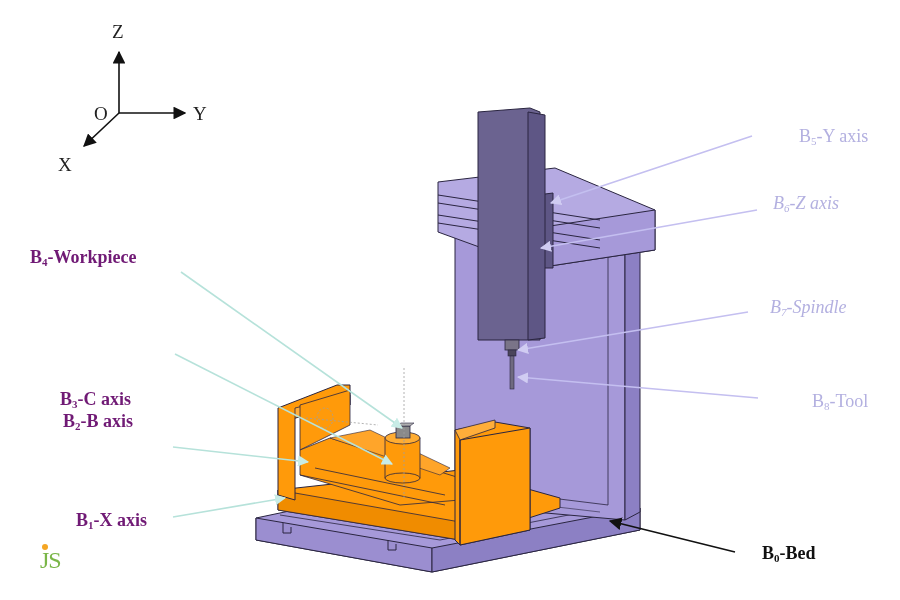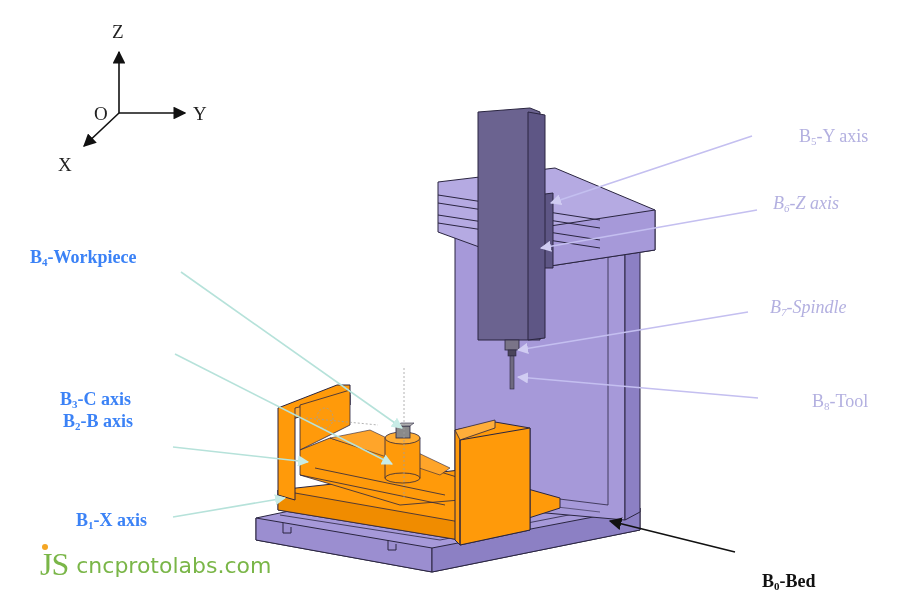--- a/index.html
+++ b/index.html
@@ -1,24 +1,24 @@
 <!DOCTYPE html>
 <html><head>
 <meta charset="utf-8">
 <style>
   html, body { margin: 0; padding: 0; background: #ffffff; }
   body { width: 900px; height: 600px; position: relative; overflow: hidden; font-family: "Liberation Serif", "DejaVu Serif", serif; }
   #diagram { position: absolute; left: 0; top: 0; width: 900px; height: 600px; }
-  .lbl { position: absolute; font-family: "Liberation Serif", "DejaVu Serif", serif; font-weight: bold; font-size: 18px; color: #3b82f6; white-space: nowrap; line-height: 1; }
+  .lbl { position: absolute; font-family: "Liberation Serif", "DejaVu Serif", serif; font-weight: bold; font-size: 18px; color: #701a75; white-space: nowrap; line-height: 1; }
   .lbl.right { color: #b3b0e0; font-weight: normal; }
   .lbl.bed { color: #111111; font-weight: bold; }
   .lbl sub { font-size: 11px; vertical-align: -3px; }
   .axis-lbl { position: absolute; font-family: "Liberation Serif", "DejaVu Serif", serif; font-size: 19px; color: #222; line-height: 1; }
   .logo { position: absolute; left: 40px; top: 548px; display: flex; align-items: flex-end; }
-  .logo-js { font-family: "Liberation Serif", "DejaVu Serif", serif; font-size: 32px; color: #7ab648; line-height: 1; position: relative; letter-spacing: -1px; }
+  .logo-js { font-family: "Liberation Serif", "DejaVu Serif", serif; font-size: 24px; color: #7ab648; line-height: 1; position: relative; letter-spacing: -1px; }
   .logo-dot { position: absolute; left: 2px; top: -4px; width: 6px; height: 6px; border-radius: 50%; background: #f5a623; }
   .logo-text { font-family: "DejaVu Sans", "Liberation Sans", sans-serif; font-size: 22px; color: #7ab648; margin-left: 8px; line-height: 1; padding-bottom: 3px; }
 </style>
 </head>
 <body>
 
 <svg id="diagram" viewBox="0 0 900 600" xmlns="http://www.w3.org/2000/svg">
   <defs>
     <marker id="arrBlack" viewBox="0 0 10 10" refX="9" refY="5" markerWidth="8" markerHeight="8" orient="auto">
       <path d="M0,0 L10,5 L0,10 z" fill="#111"></path>
@@ -140,18 +140,17 @@
 
 <div class="lbl" style="left:30px;top:248px;"><span>B</span><sub>4</sub><span>-Workpiece</span></div>
 <div class="lbl" style="left:60px;top:346px;margin-top:44px;"><span>B</span><sub>3</sub><span>-C axis</span></div>
 <div class="lbl" style="left:63px;top:412px;"><span>B</span><sub>2</sub><span>-B axis</span></div>
 <div class="lbl" style="left:76px;top:511px;"><span>B</span><sub>1</sub><span>-X axis</span></div>
 
 <div class="lbl right" style="left:765px;top:127px;margin-left:34px;"><span>B</span><sub>5</sub><span>-Y axis</span></div>
 <div class="lbl right" style="left:773px;top:194px;font-style:italic;"><span>B</span><sub>6</sub><span>-Z axis</span></div>
 <div class="lbl right" style="left:770px;top:298px;font-style:italic;"><span>B</span><sub>7</sub><span>-Spindle</span></div>
 <div class="lbl right" style="left:812px;top:392px;"><span>B</span><sub>8</sub><span>-Tool</span></div>
-<div class="lbl bed" style="left:762px;top:572px;"><span>B</span><sub>0</sub><span>-Bed</span></div>
+<div class="lbl bed" style="left:762px;top:544px;"><span>B</span><sub>0</sub><span>-Bed</span></div>
 
 <div class="logo">
   <div class="logo-js"><span class="logo-dot"></span><span>JS</span></div>
-  <div class="logo-text">cncprotolabs.com</div>
 </div>
 
 </body></html>

